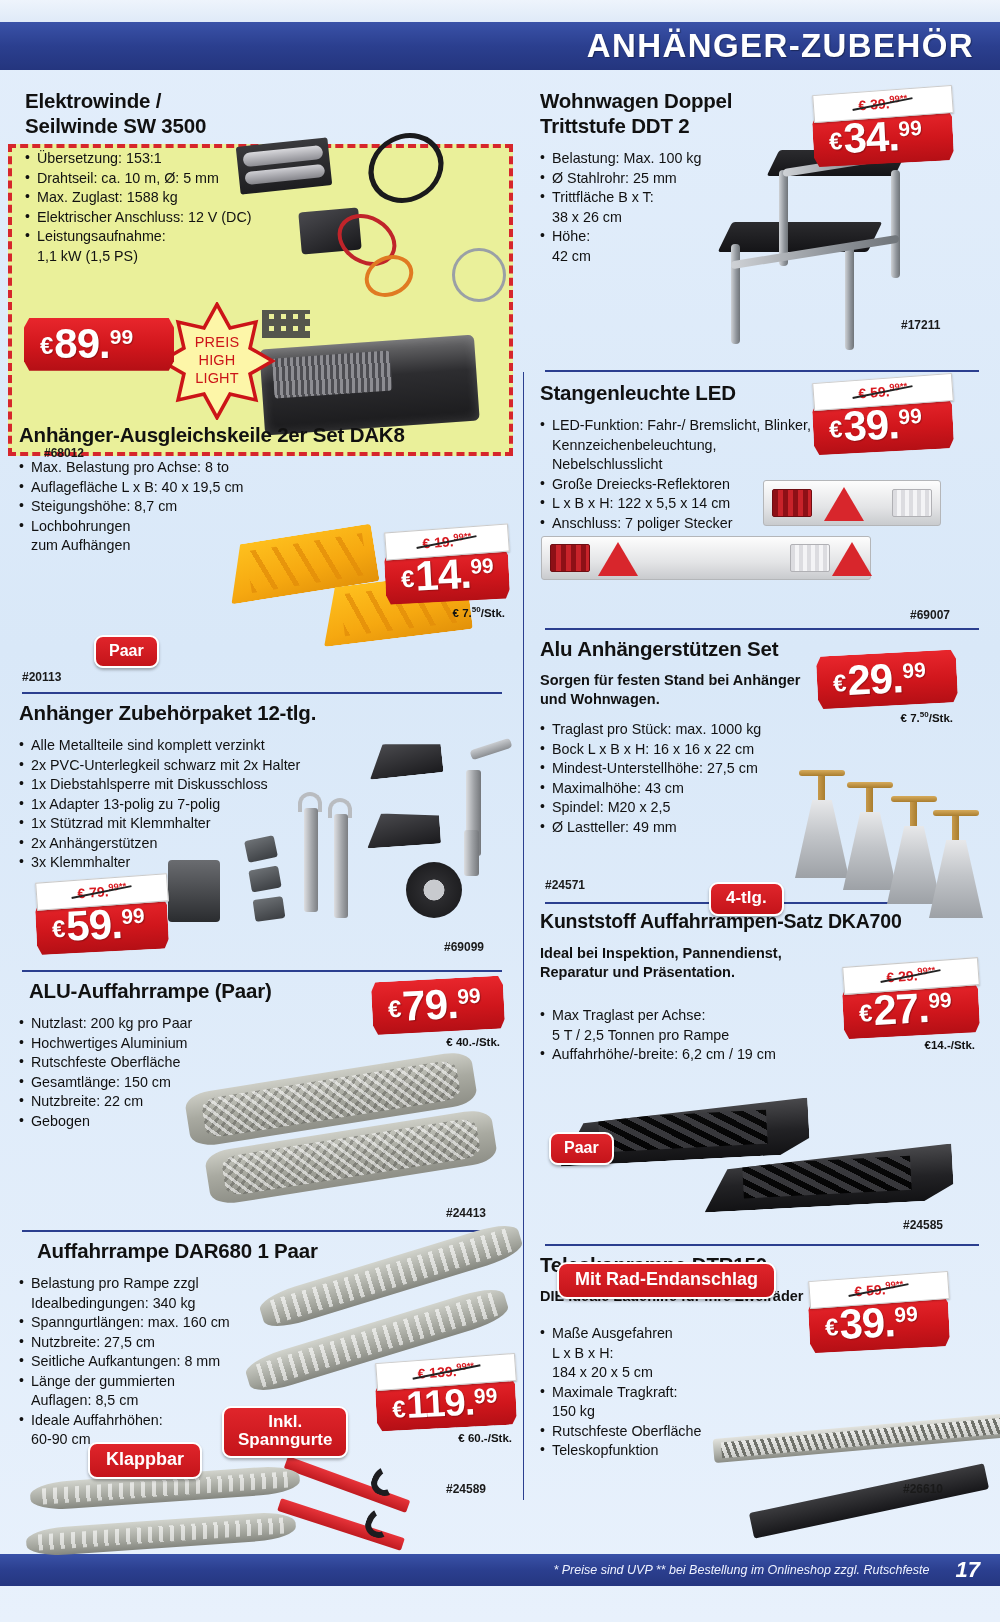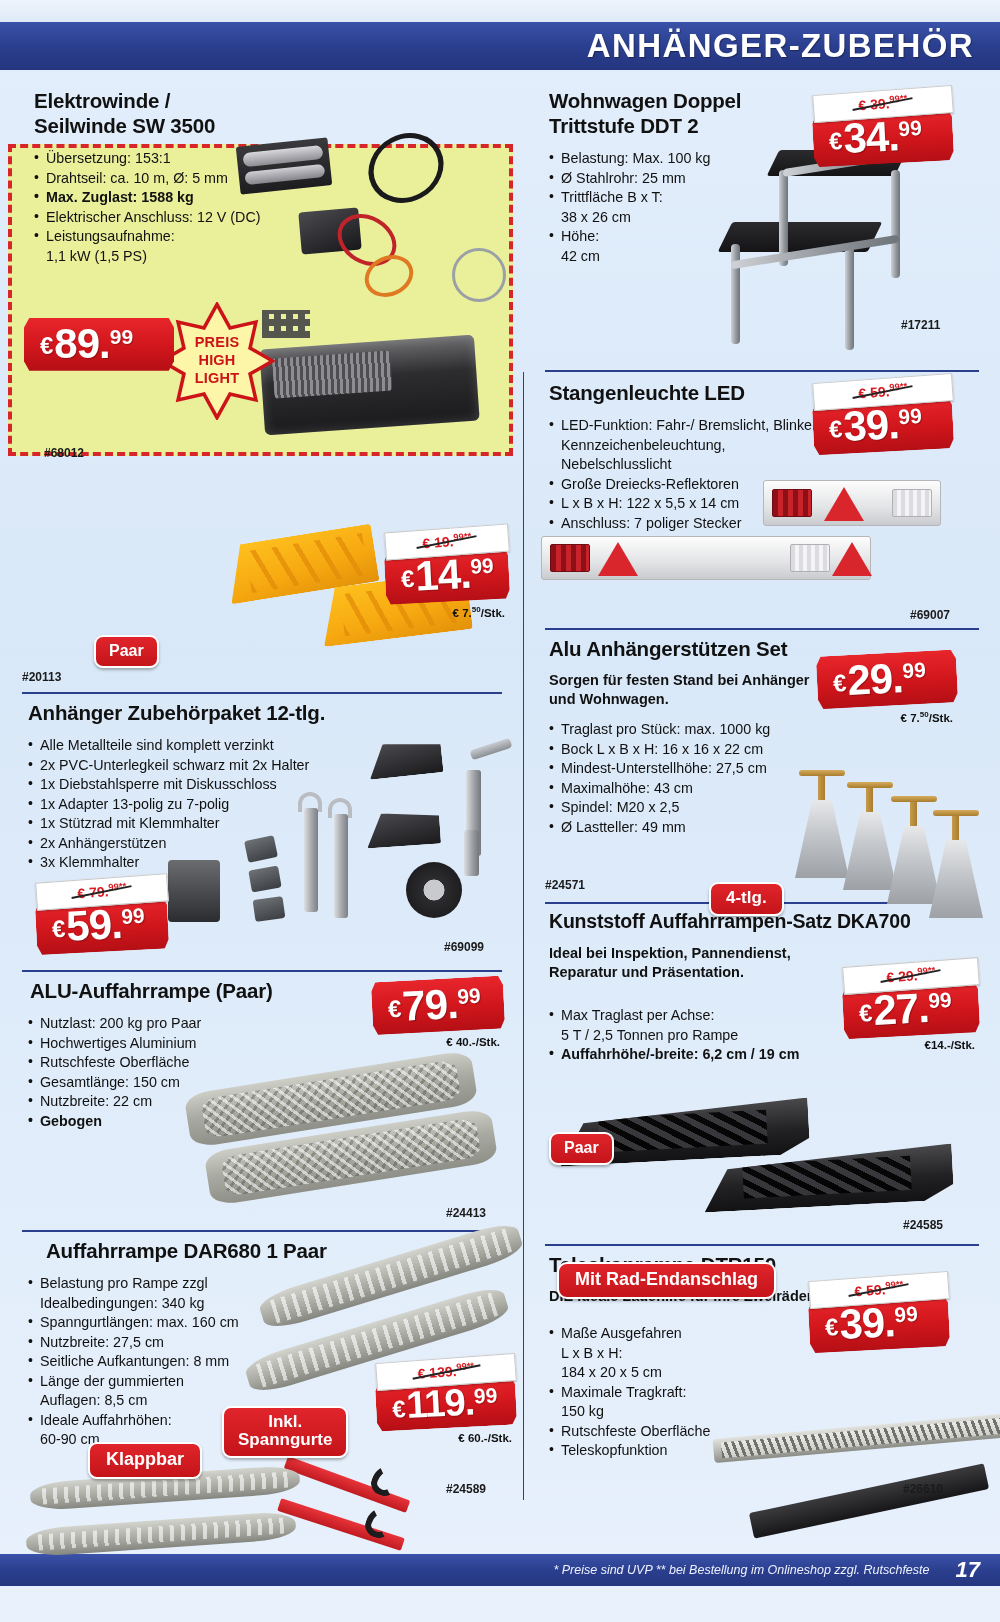--- a/index.html
+++ b/index.html
@@ -75,21 +75,21 @@
   .vdivider {
     position: absolute;
     left: 523px; top: 372px;
     width: 1px; height: 1128px;
     background: #2b3f8f;
   }
 
   
   .product {
     position: absolute;
-    left: 16px;
+    left: 7px;
     width: 100%;
     padding: 0 10px;
   }
   .hr-sep {
     position: absolute;
     height: 1.5px;
     background: #2b3f8f;
   }
 
   .p-title {
@@ -124,21 +124,21 @@
     position: relative;
   }
   .p-list li::before {
     content: "•";
     position: absolute;
     left: 0; top: -1px;
     font-size: 14px;
   }
   .p-list li.nobullet { padding-left: 12px; }
   .p-list li.nobullet::before { content: ""; }
-  .p-list li.b { font-weight: bold; }
+  .p-list li.b { font-weight: normal; }
 
   .artnr {
     position: absolute;
     font-size: 12px;
     font-weight: bold;
     color: #1a1a1a;
     z-index: 7;
   }
 
   
@@ -245,21 +245,21 @@
     z-index: 9;
   }
   .star-badge svg { position: absolute; inset: 0; }
   .star-text {
     position: absolute;
     inset: 0;
     display: flex; flex-direction: column;
     align-items: center; justify-content: center;
     color: #cc1418;
     font-size: 14.5px;
-    font-weight: bold;
+    font-weight: normal;
     line-height: 1.22;
     letter-spacing: .2px;
   }
 
   
   .dashbox {
     position: absolute;
     left: 8px; top: 74px;
     width: 505px; height: 312px;
     background: #eaf09a;
@@ -597,20 +597,30 @@
       <div class="tag-body">
         <span class="tag-euro">€</span>
         <span class="tag-int">89</span>
         <span class="tag-int">.</span>
         <span class="tag-cent">99</span>
       </div>
     </div>
 
     <div class="artnr" style="left:44px; top:376px;">#68012</div>
 
+    <div class="product" style="top:352px;">
+      <div class="p-title" style="margin-left:2px;">Anhänger-Ausgleichskeile 2er Set DAK8</div>
+      <ul class="p-list" style="margin-left:2px;width:330px;">
+        <li>Max. Belastung pro Achse: 8 to</li>
+        <li>Auflagefläche L x B: 40 x 19,5 cm</li>
+        <li>Steigungshöhe: 8,7 cm</li>
+        <li>Lochbohrungen</li>
+        <li class="nobullet">zum Aufhängen</li>
+      </ul>
+    </div>
 
     <div class="img wedge" style="left:226px; top:465px; transform:rotate(-9deg);"></div>
     <div class="img wedge" style="left:320px; top:510px; transform:rotate(-7deg);"></div>
 
     <div class="badge mid" style="left:94px; top:565px;">Paar</div>
 
     <div class="pricetag" style="left:385px; top:458px; width:124px;">
       <div class="old-banner">
         <span class="old-price"><span>€ 19.</span><span class="cent">99**</span></span>
       </div>
@@ -663,21 +673,21 @@
         <span class="tag-int">59</span>
         <span class="tag-int">.</span>
         <span class="tag-cent">99</span>
       </div>
     </div>
 
     <div class="artnr" style="left:444px; top:870px;">#69099</div>
     <div class="hr-sep" style="left:22px; top:900px; width:480px;"></div>
 
     <div class="product" style="top:908px;">
-      <div class="p-title" style="margin-left:4px;">ALU-Auffahrrampe (Paar)</div>
+      <div class="p-title" style="margin-left:12px;">ALU-Auffahrrampe (Paar)</div>
       <ul class="p-list" style="margin-left:2px;width:300px;">
         <li>Nutzlast: 200 kg pro Paar</li>
         <li>Hochwertiges Aluminium</li>
         <li>Rutschfeste Oberfläche</li>
         <li>Gesamtlänge: 150 cm</li>
         <li>Nutzbreite: 22 cm</li>
         <li class="b">Gebogen</li>
       </ul>
     </div>
 

